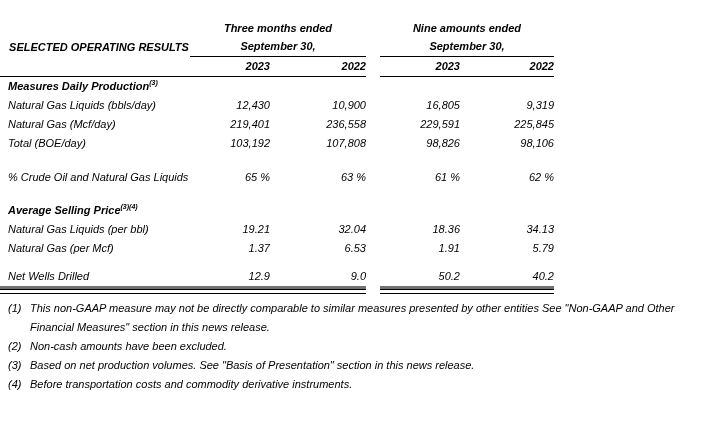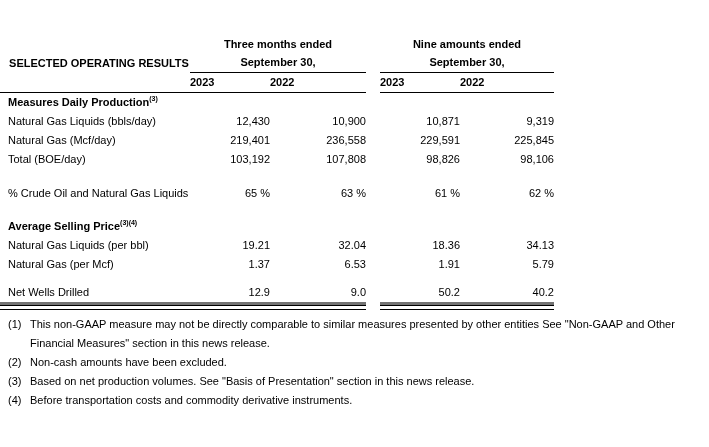--- a/index.html
+++ b/index.html
@@ -3,21 +3,21 @@
 <meta charset="utf-8">
 <style>
   * { margin: 0; padding: 0; box-sizing: border-box; }
   html, body { background: #ffffff; }
   body {
     width: 709px; height: 447px;
     font-family: "Liberation Sans", sans-serif;
     color: #000;
     overflow: hidden;
   }
-  .doc { padding: 36px 0 0 0; }
+  .doc { padding: 20px 0 0 0; font-style: italic; }
 
   table.fin {
     border-collapse: collapse;
     table-layout: fixed;
     width: 554px;
     font-size: 11px;
     color: #000;
   }
   col.c-label { width: 190px; }
   col.c-d1 { width: 30px; }
@@ -30,21 +30,21 @@
   col.c-d4 { width: 42px; }
   col.c-n4 { width: 52px; }
 
   th, td { font-weight: normal; padding: 0; vertical-align: bottom; line-height: 19px; }
   tr.hdr1 th, tr.hdr1 td { line-height: 17px; }
   tr.hdr2 th, tr.hdr2 td { line-height: 19px; }
   tr.hdr3 th, tr.hdr3 td { line-height: 19px; }
 
   .grp { text-align: center; font-weight: bold; white-space: nowrap; }
   .title { text-align: center; font-weight: bold; padding-left: 8px; white-space: nowrap; }
-  .year { text-align: left; font-weight: bold; }
+  .year { text-align: right; font-weight: bold; }
   .u { border-bottom: 1px solid #000; }
 
   td.lbl { text-align: left; padding-left: 8px; white-space: nowrap; }
   td.section-lbl { font-weight: bold; }
   td.num { text-align: right; white-space: nowrap; }
   td.dol { text-align: left; }
   td.d1 { padding-left: 13px; }
   td.d2 { padding-left: 28px; }
   td.d3 { padding-left: 10px; }
   td.d4 { padding-left: 23px; }
@@ -118,21 +118,21 @@
 
 
     <tr>
       <td class="lbl">Natural Gas Liquids (bbls/day)</td>
       <td class="dol d1"></td>
       <td class="num">12,430</td>
       <td class="dol d2"></td>
       <td class="num">10,900</td>
       <td class="gapcell"></td>
       <td class="dol d3"></td>
-      <td class="num">10,871</td>
+      <td class="num">16,805</td>
       <td class="dol d4"></td>
       <td class="num">9,319</td>
     </tr>
 
     <tr>
       <td class="lbl">Natural Gas (Mcf/day)</td>
       <td class="dol d1"></td>
       <td class="num">219,401</td>
       <td class="dol d2"></td>
       <td class="num">236,558</td>

